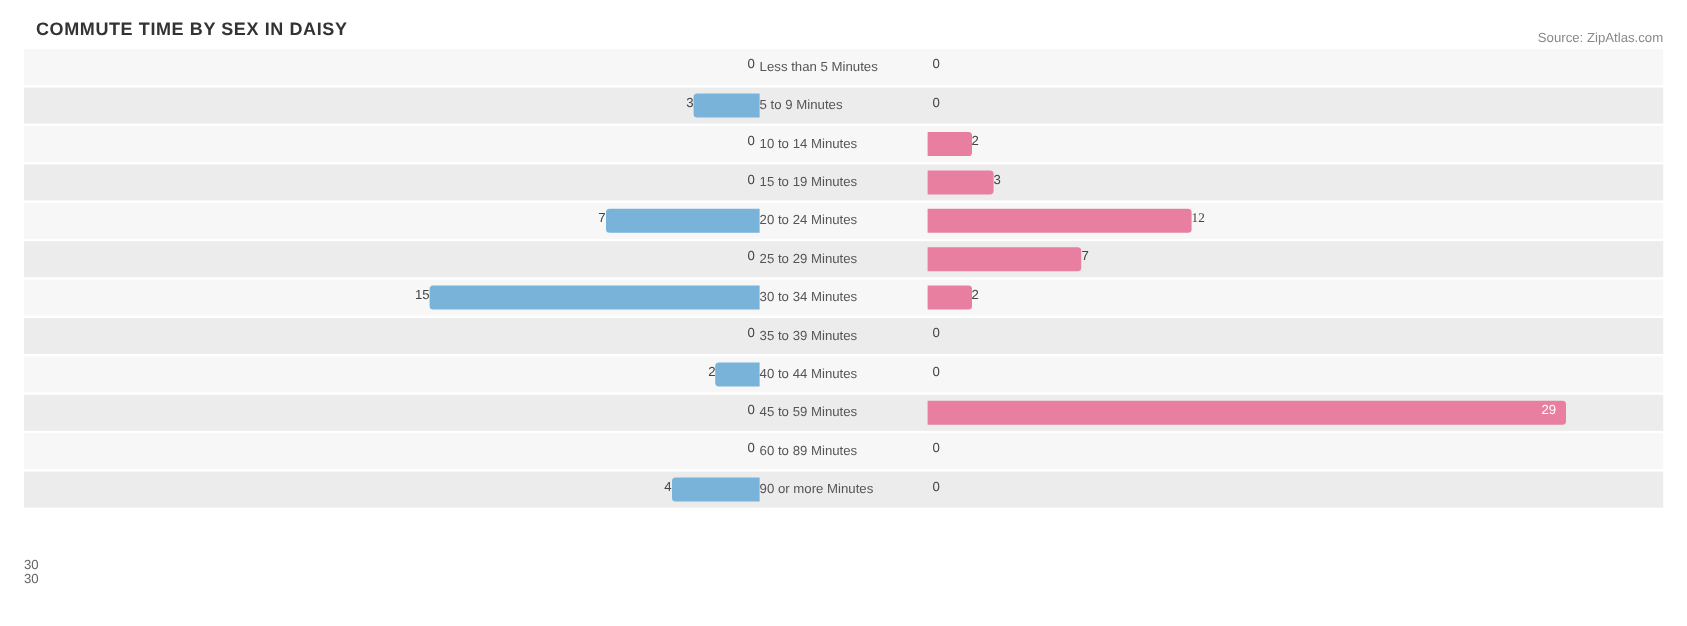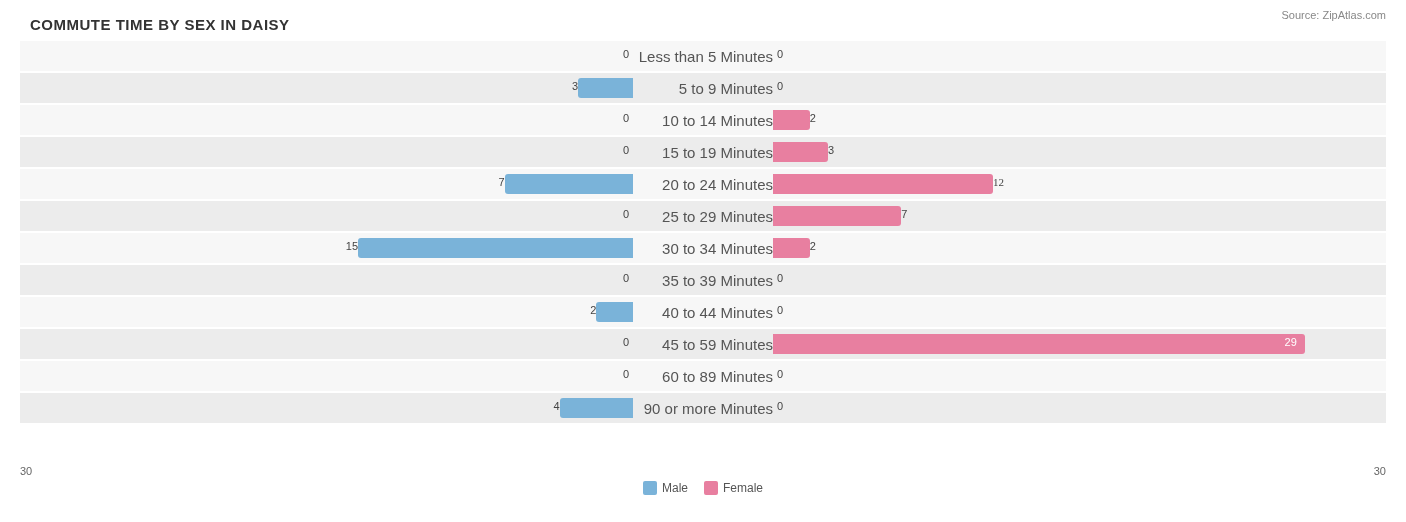--- a/index.html
+++ b/index.html
@@ -20,21 +20,21 @@
     .chart-title {
       font-size: 15px;
       font-weight: bold;
       color: #333;
       text-transform: uppercase;
       letter-spacing: 0.5px;
       padding: 6px 0 4px 10px;
     }
     .source {
       position: absolute;
-      top: 9px;
+      top: 26px;
       right: 20px;
       font-size: 11px;
       color: #888;
     }
     .chart-area {
       position: relative;
       width: 100%;
       height: 420px;
       margin-top: 4px;
     }
@@ -48,25 +48,25 @@
     .row:nth-child(odd) {
       background: #f7f7f7;
     }
     .row:nth-child(even) {
       background: #ececec;
     }
     .row-label {
       position: absolute;
       left: 50%;
       transform: translateX(-50%);
-      font-size: 15px;
+      font-size: 11px;
       color: #555;
       white-space: nowrap;
       z-index: 10;
-      text-align: right;
+      text-align: left;
       width: 140px;
     }
     .bar-male {
       position: absolute;
       right: calc(50% + 70px);
       height: 20px;
       top: 5px;
       background: #7ab3d9;
       border-radius: 3px 0 0 3px;
     }
@@ -95,20 +95,21 @@
       color: #444;
       transform: translateX(6px);
       white-space: nowrap;
     }
     .axis-bottom {
       display: flex;
       justify-content: space-between;
       padding: 4px 0 0 0;
       font-size: 11px;
       color: #666;
+      flex-direction: column;
     }
     .legend {
       display: flex;
       justify-content: center;
       align-items: center;
       gap: 16px;
       margin-top: 4px;
       font-size: 12px;
       color: #555;
     }
@@ -204,23 +205,13 @@
         <div class="val-male" style="right: calc(50% + 143.32px); transform: none;">4</div>
         <div class="val-female" style="left: calc(50% + 74px); transform: none;">0</div>
       </div>
     </div>
 
   <div class="axis-bottom">
     <span>30</span>
     <span>30</span>
   </div>
 
-  <div class="legend">
-    <div class="legend-item">
-      <div class="legend-box" style="background:#7ab3d9;"></div>
-      <span>Male</span>
-    </div>
-    <div class="legend-item">
-      <div class="legend-box" style="background:#e87fa0;"></div>
-      <span>Female</span>
-    </div>
-  </div>
 </div>
 
 </body></html>

